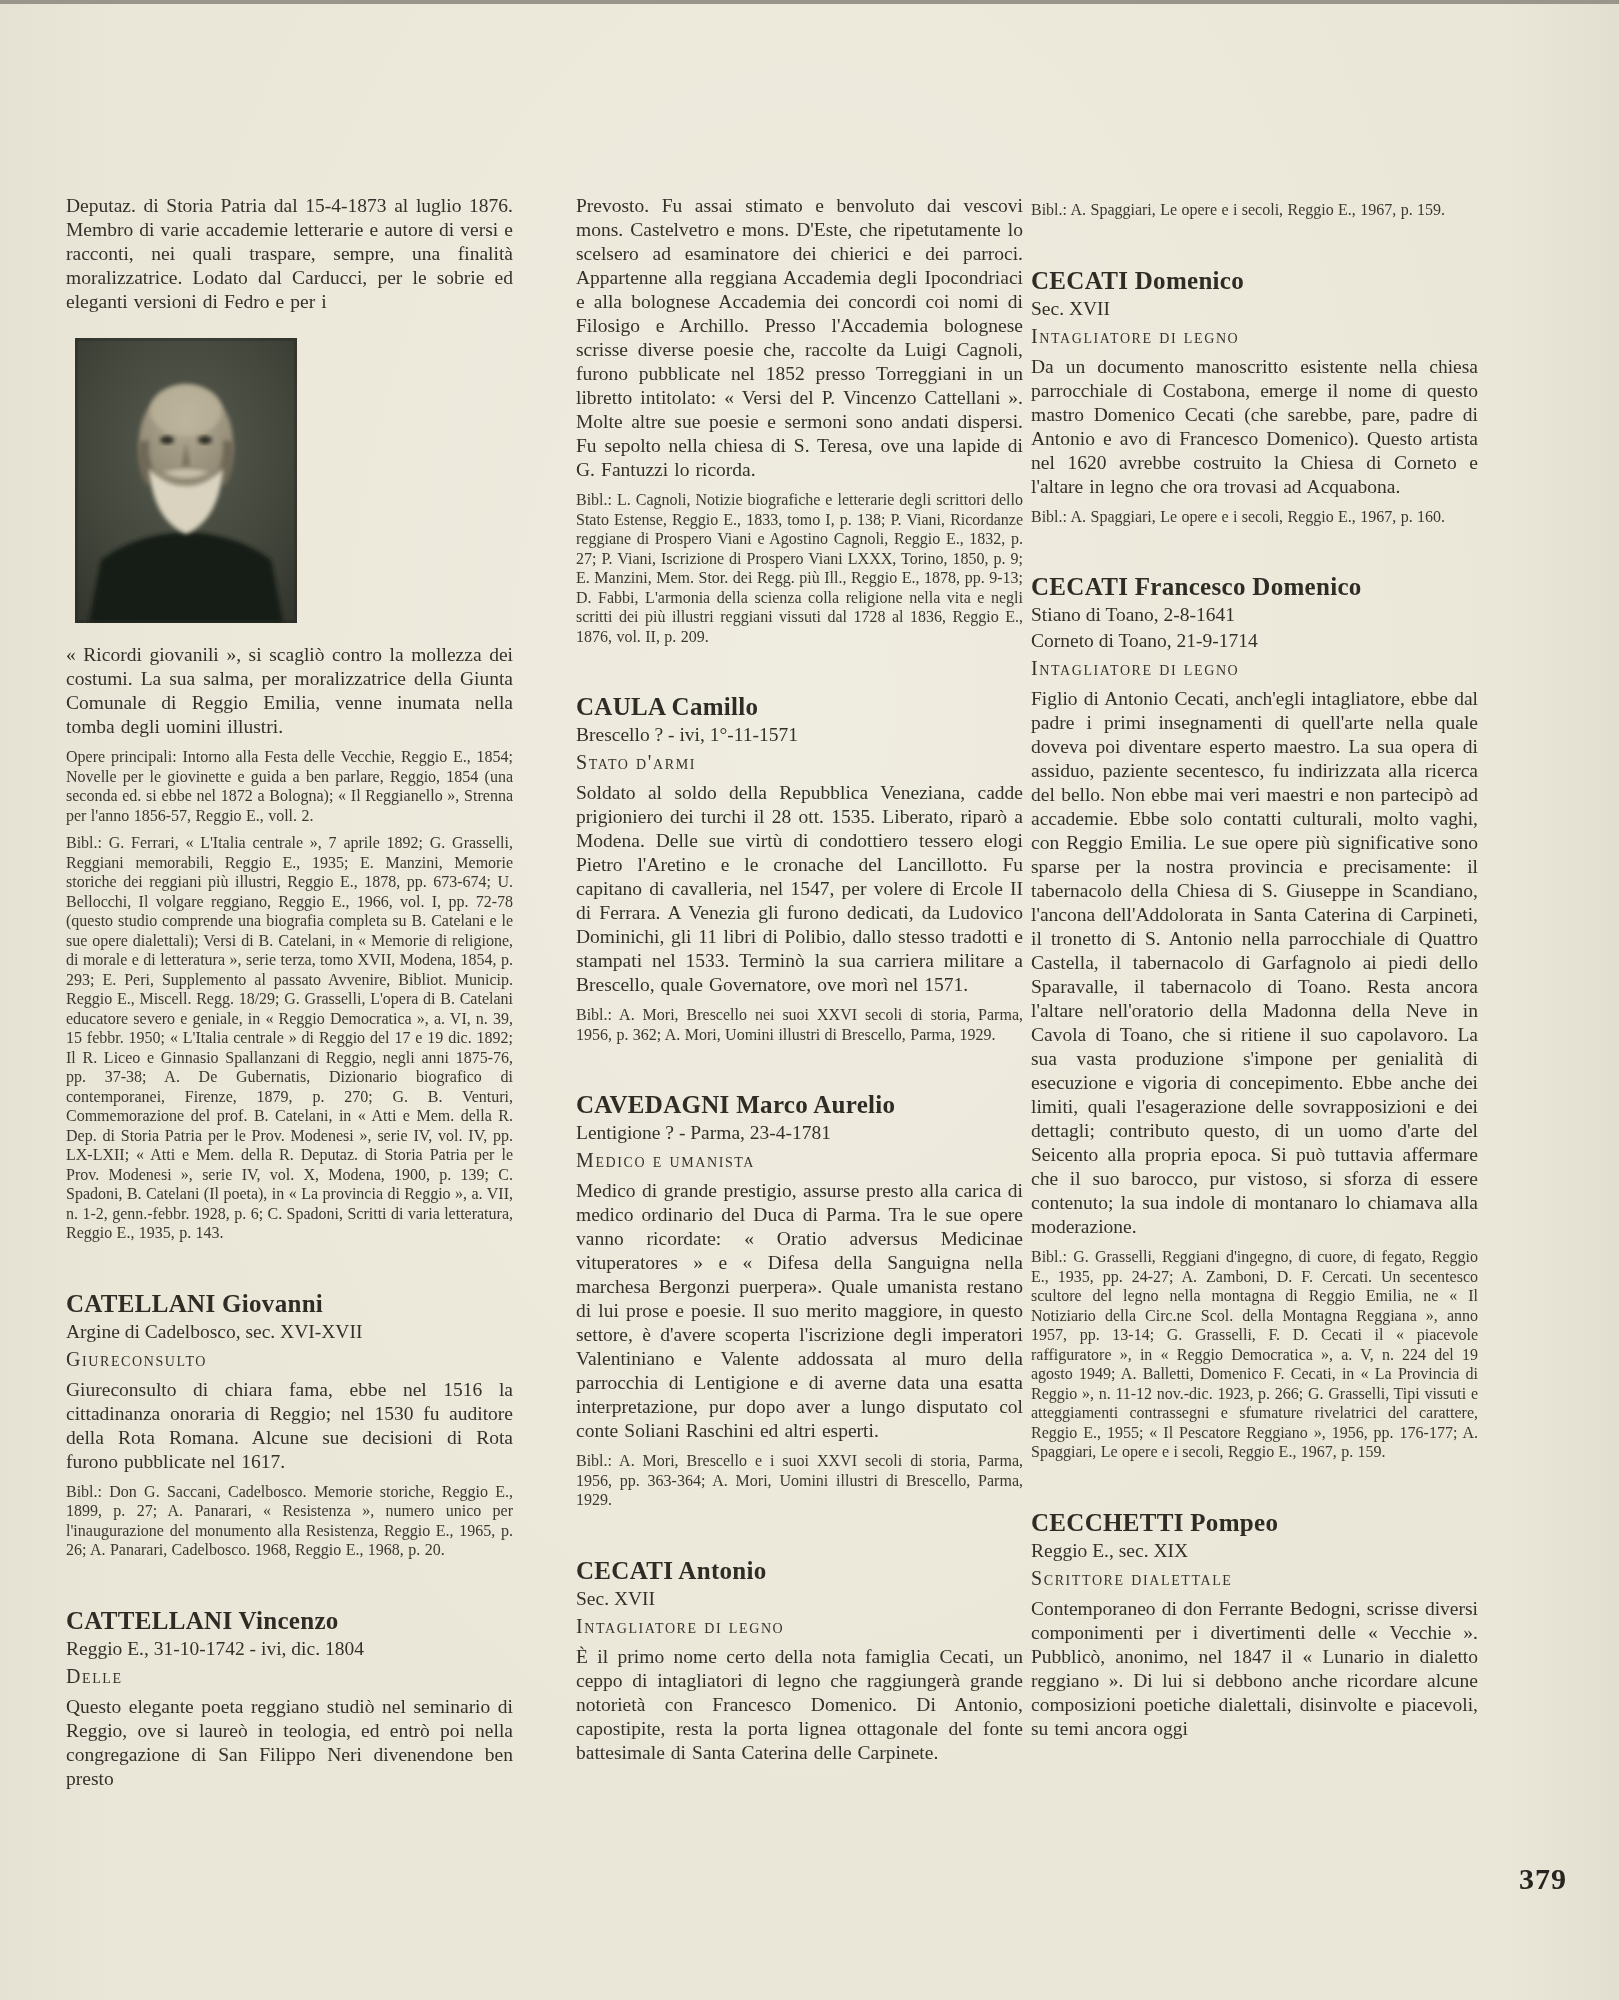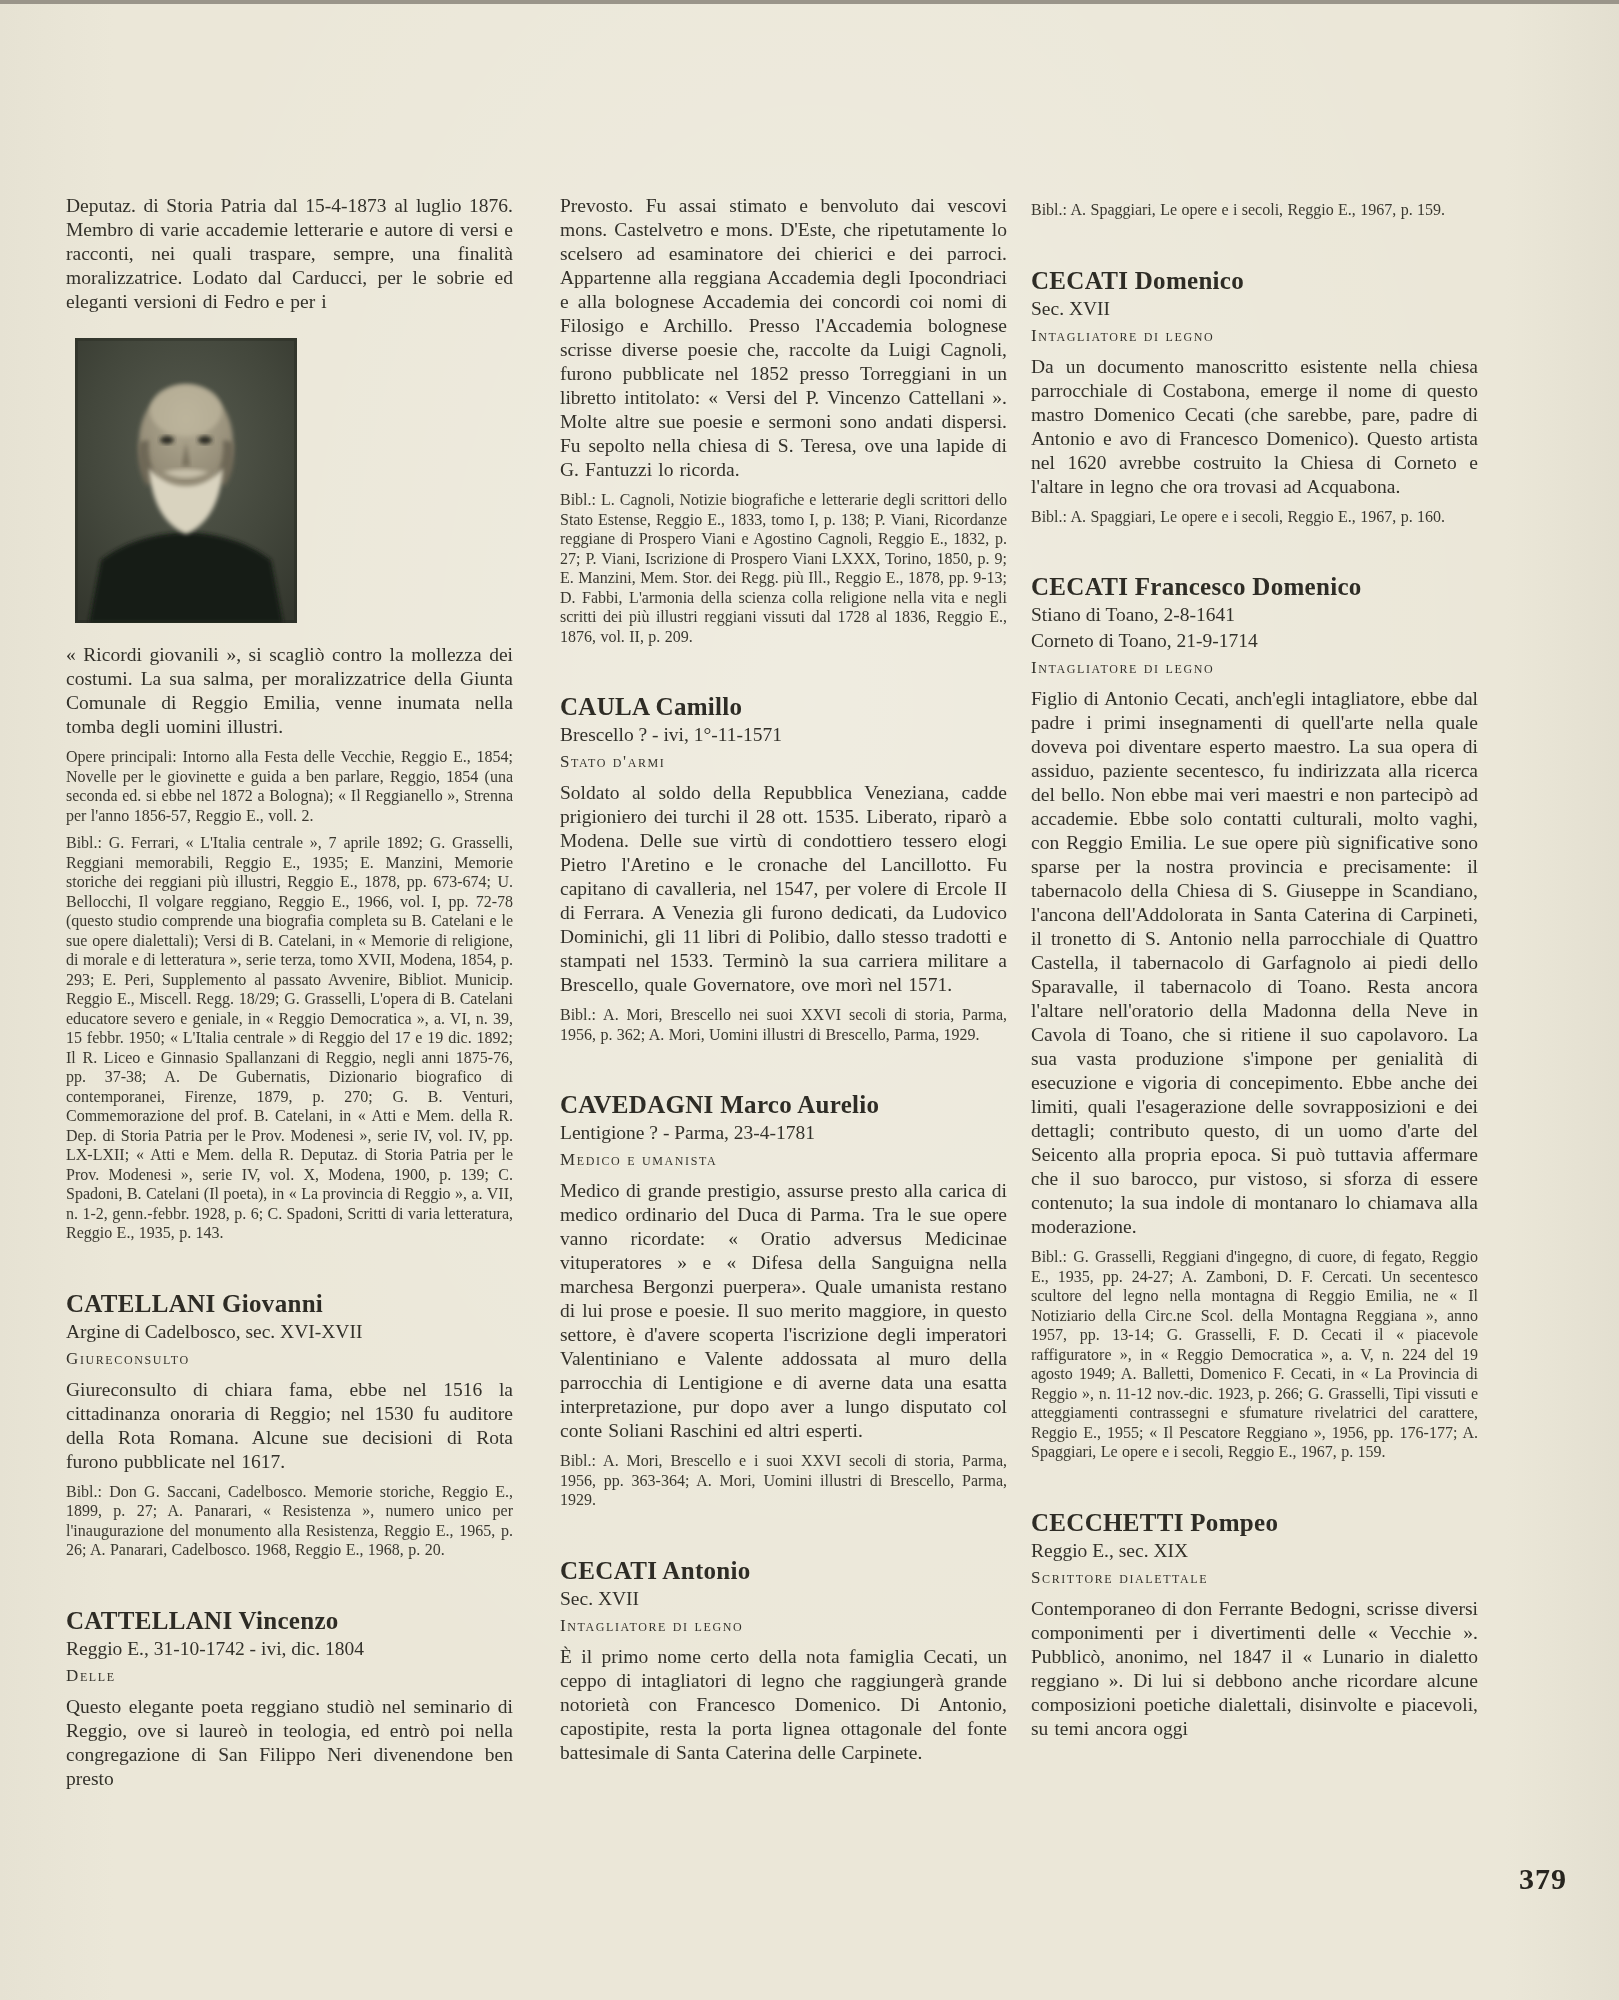--- a/index.html
+++ b/index.html
@@ -10,21 +10,21 @@
     background:
       radial-gradient(ellipse at 50% 35%, rgba(255,255,255,0.22), rgba(255,255,255,0) 62%),
       linear-gradient(90deg, #e6e2d3 0%, #ebe7d8 7%, #ebe7d8 93%, #e3dfd0 100%),
       #eae6d7;
     font-family:"Liberation Serif","DejaVu Serif",serif;
     color:#33312a;
     overflow:hidden;
   }
   .col { position:absolute; top:190px; width:447px; }
   #col1 { left:66px; }
-  #col2 { left:560px; }
+  #col2 { left:576px; }
   #col3 { left:1031px; }
 
   .para {
     font-size:19.5px; line-height:24px;
     text-align:justify; margin:0;
     word-spacing:1.2px;
     hyphens:auto;
   }
   .small {
     font-size:16px; line-height:19.5px;
@@ -34,21 +34,21 @@
     hyphens:auto;
   }
   .entry { margin-top:46px; }
   .entry-name {
     font-size:25px; line-height:30px;
     font-weight:bold; letter-spacing:0.3px;
     margin:0; color:#2e2c25;
   }
   .entry-vita { font-size:19.5px; line-height:26px; margin:0; }
   .entry-role {
-    font-size:17px; line-height:28px; margin:0 0 5px;
+    font-size:20px; line-height:28px; margin:0 0 5px;
     font-variant:small-caps; letter-spacing:1.6px;
     color:#34322b;
   }
   .photo-frame {
     width:222px; height:285px;
     margin:24px 0 20px 9px;
     display:block;
   }
   .photo-frame svg { display:block; width:100%; height:100%; }
   .page-num {

